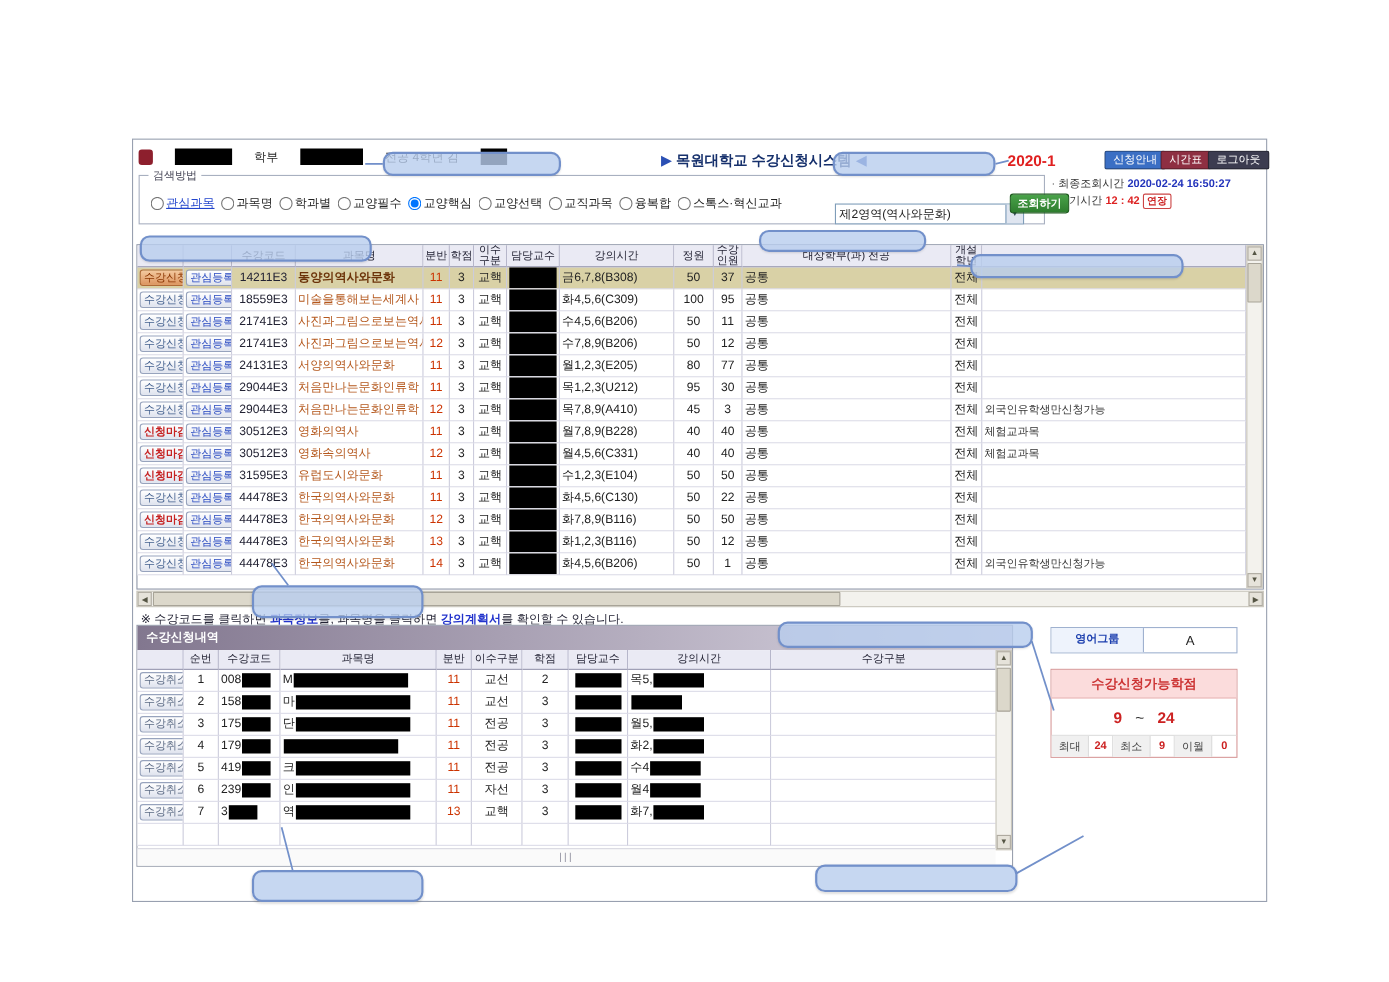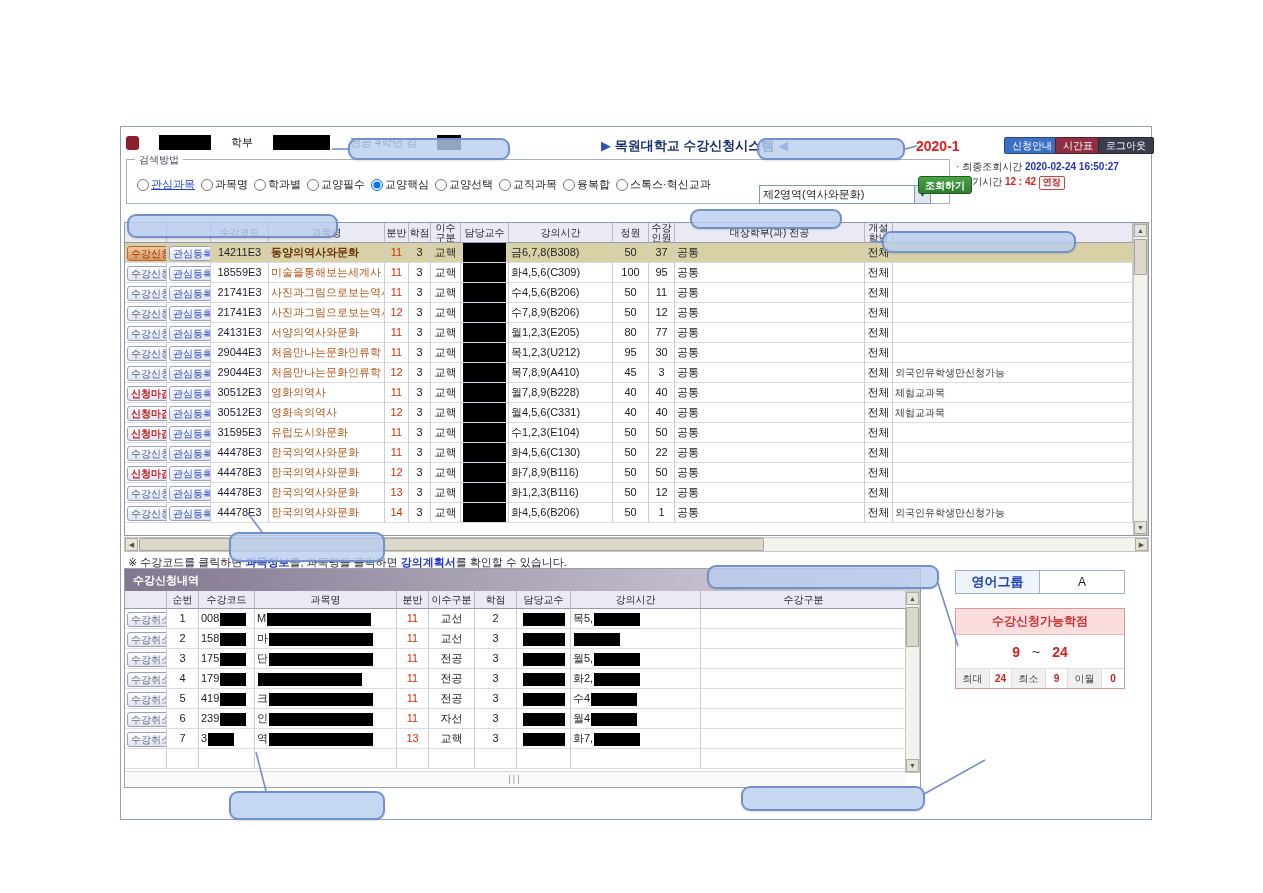--- a/index.html
+++ b/index.html
@@ -45,21 +45,21 @@
   .btn-wish{color:#2547c0}
   .btn-cancel{color:#5c6b85}
   .row-sel .btn-apply{background:linear-gradient(#f3c89e,#dc9560);border-color:#b06a36;color:#8a3500}
   .sbV,.sbH{background:#f3f2ed;border:1px solid #c9c6bc}
   .sb-btn{position:absolute;background:#e6e3da;border:1px solid #aeaaa0;color:#554;font-size:7px;display:flex;align-items:center;justify-content:center;cursor:pointer}
   .sb-thumb{position:absolute;background:#dcd8cb;border:1px solid #a8a498;border-radius:1px;cursor:grab}
   .note{font-size:11px;color:#223}
   .note b{color:#2233cc;font-weight:bold;cursor:pointer}
   .etitle{background:linear-gradient(to right,#82778f,#dcd8e4);color:#fff;font-weight:bold;font-size:11px;line-height:22px;height:22px;padding-left:8px}
   .eng{display:flex;border:1px solid #9fb1cf;background:#fff}
-  .eng-l{width:84px;background:#eef3fc;color:#1c3fae;font-weight:bold;text-align:center;line-height:22px;border-right:1px solid #9fb1cf;font-size:13px}
+  .eng-l{width:84px;background:#eef3fc;color:#1c3fae;font-weight:bold;text-align:center;line-height:22px;border-right:1px solid #9fb1cf;font-size:10px}
   .eng-r{flex:1;text-align:center;line-height:22px;font-size:12px;color:#222}
   .al-panel{border:1px solid #d89a9a;background:#fff}
   .al-head{background:#fbdcdc;color:#cc3333;font-weight:bold;text-align:center;line-height:25px;height:26px;font-size:12px;border-bottom:1px solid #e8baba}
   .al-range{display:flex;justify-content:center;align-items:center;height:33px;font-size:14px;font-weight:bold;color:#cc2222}
   .al-range .tilde{color:#333;margin:0 12px;font-weight:normal}
   .al-foot{display:flex;height:20px;border-top:1px solid #ddd}
   .al-foot div{display:flex;align-items:center;justify-content:center;border-right:1px solid #ddd;font-size:10px}
   .al-foot div:last-child{border-right:none;flex:1}
   .al-lab{width:34px;background:#f0f0f0;color:#444}
   .al-val{width:22px;color:#cc2222;font-weight:bold;font-size:11px}

